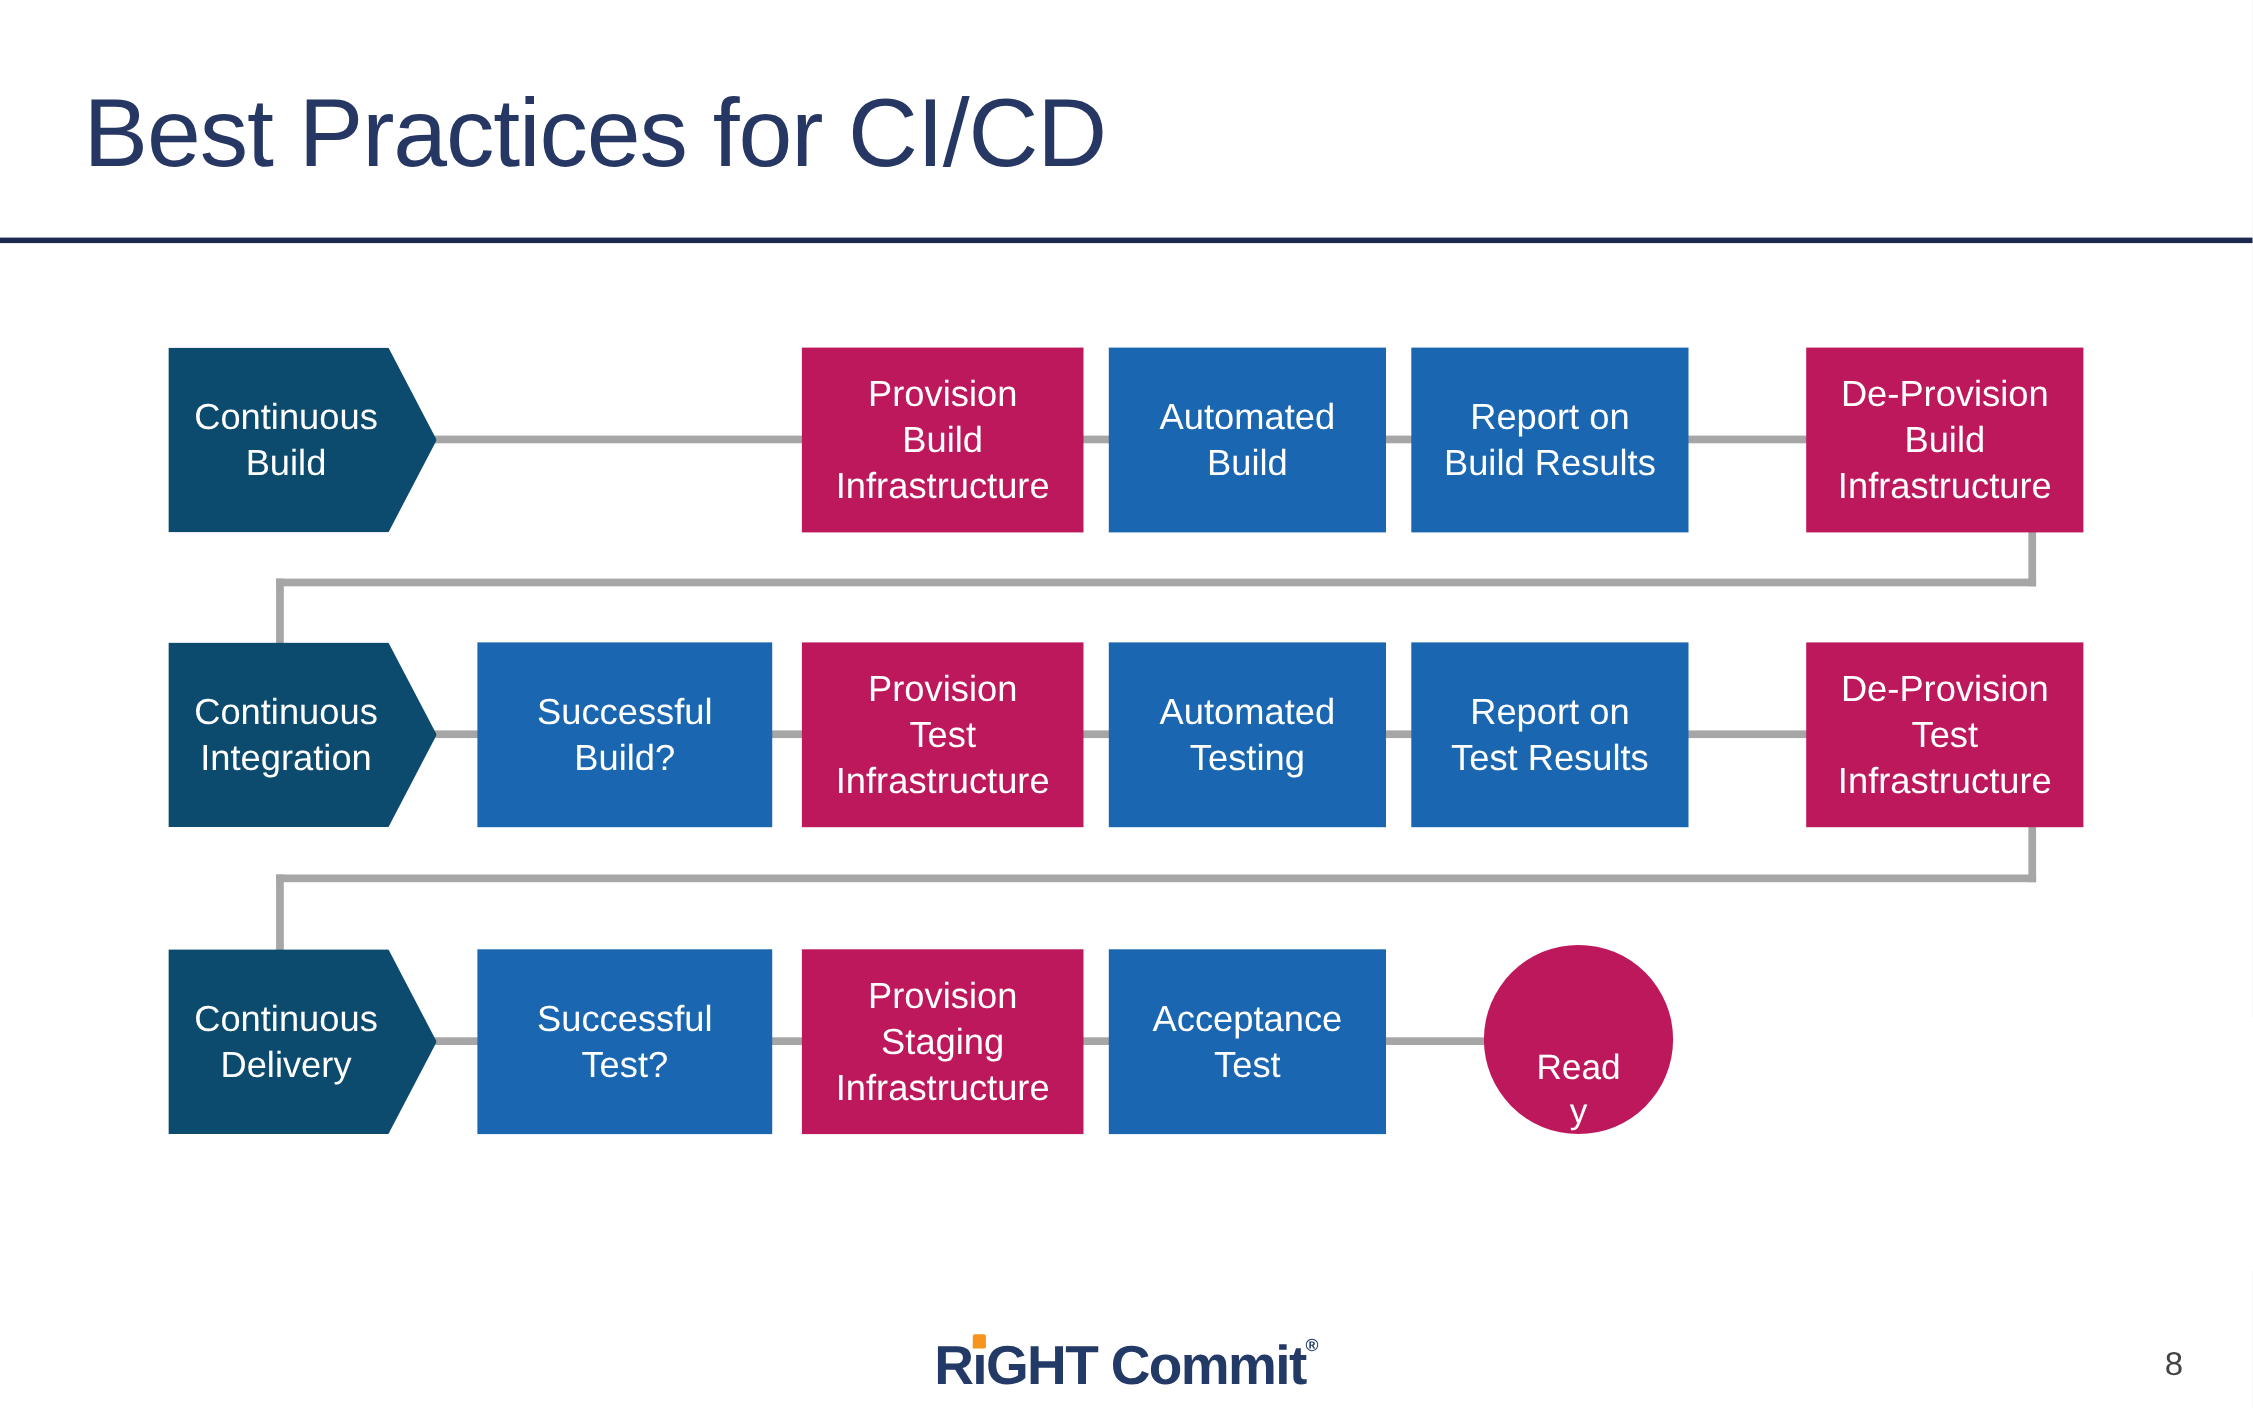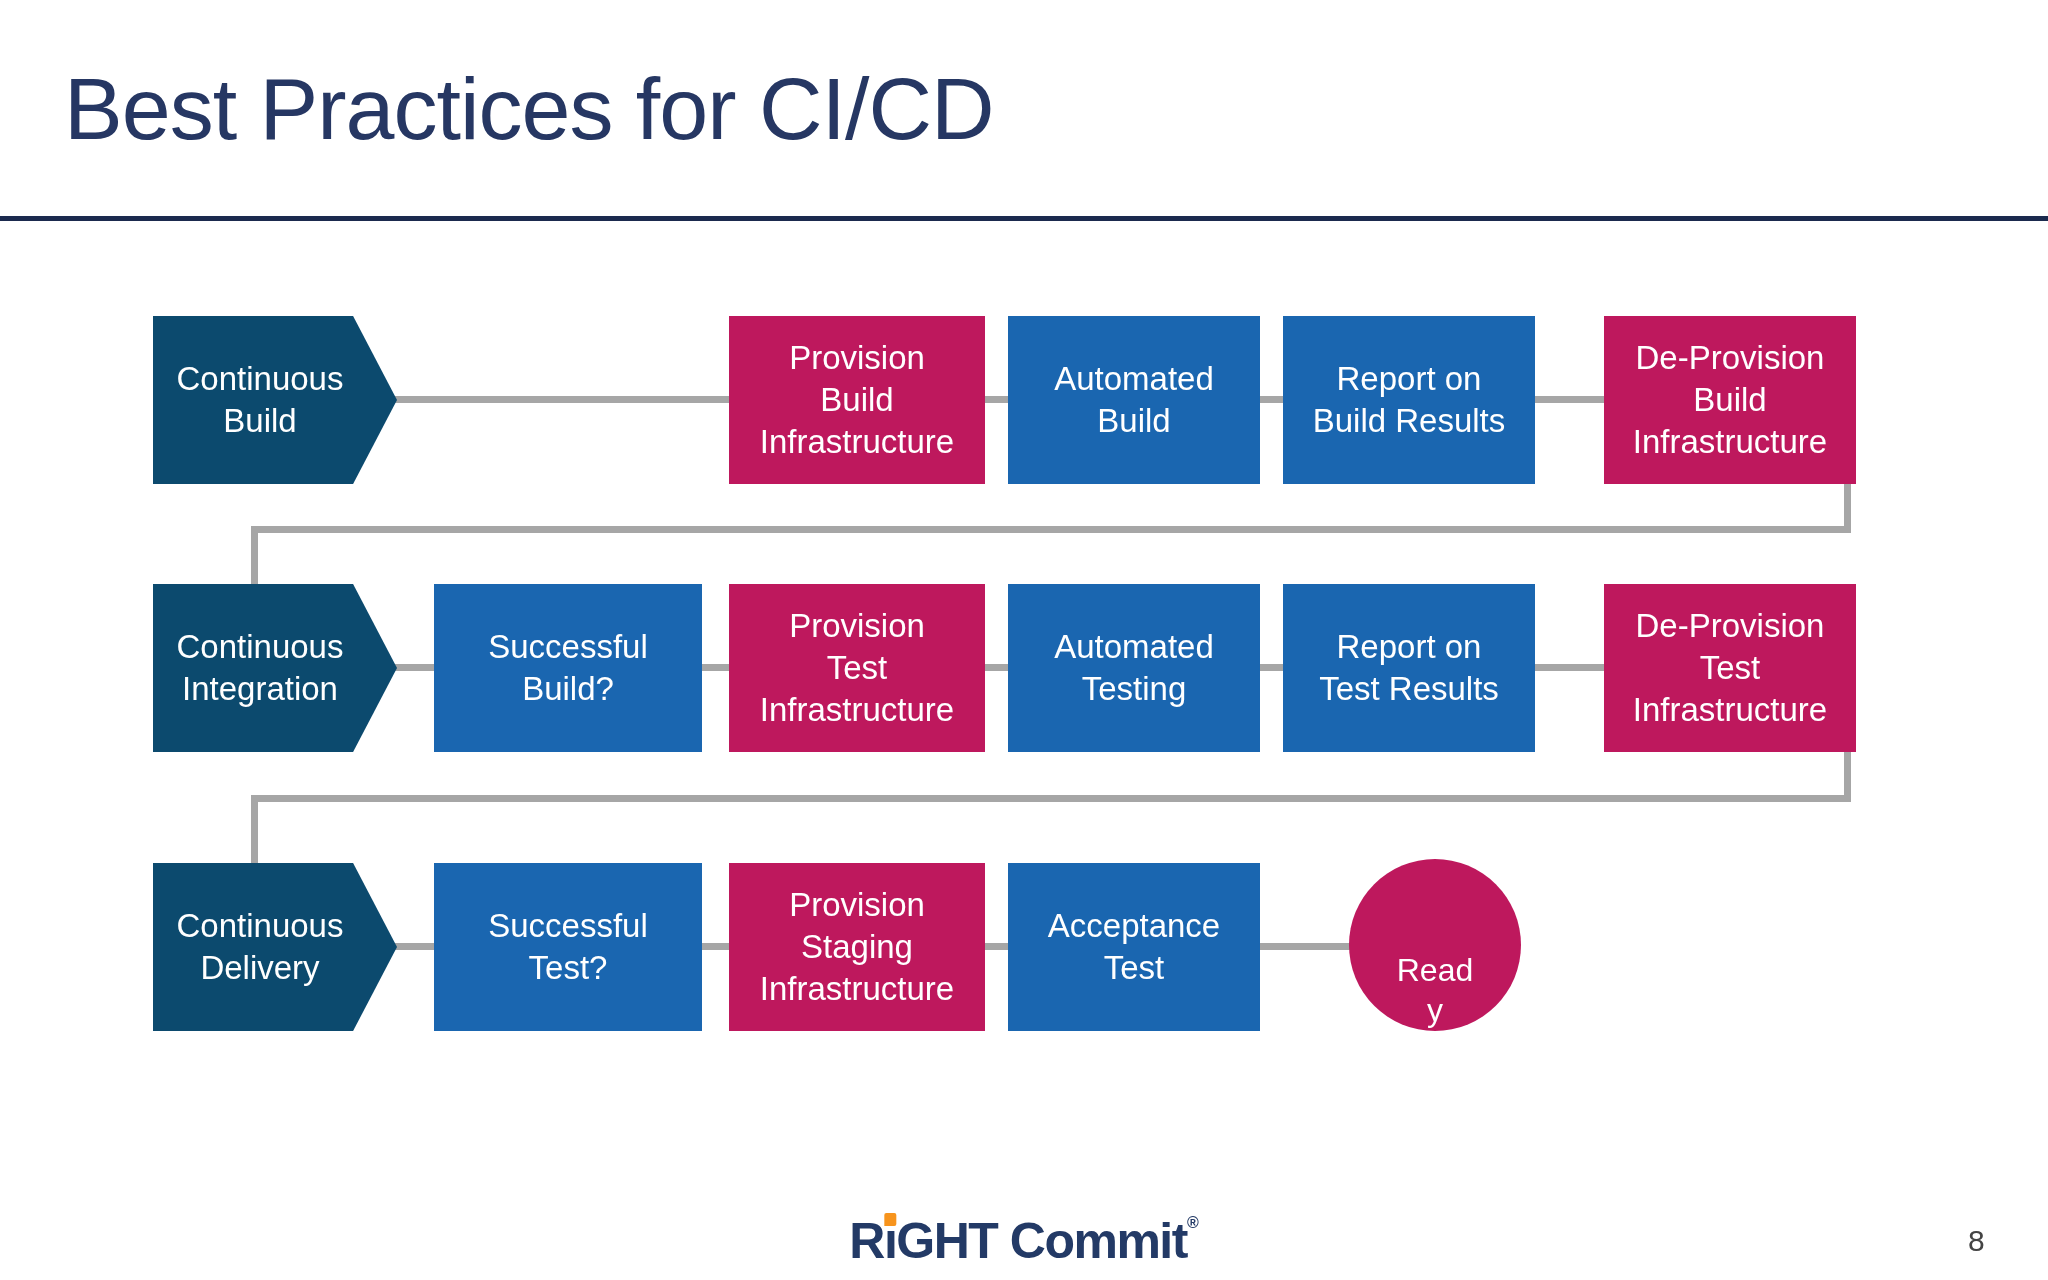--- a/index.html
+++ b/index.html
@@ -3,21 +3,21 @@
 <meta charset="utf-8">
 <style>
   html,body{margin:0;padding:0;background:#e8e8e8;}
   .slide{
     position:relative; width:2048px; height:1280px; overflow:hidden;
     background:#ffffff;
     font-family:"Liberation Sans", sans-serif;
   }
   
   .title{
-    position:absolute; left:64px; top:58px; margin:0;
+    position:absolute; left:64px; top:58px; margin:12px;
     font-size:88px; font-weight:400; letter-spacing:-1px;
     color:#263763;
   }
   .rule{
     position:absolute; left:0; top:216px; width:2048px; height:5px;
     background:#1b2a4e;
   }
   
   .diagram{position:absolute; left:0; top:0; width:2048px; height:1280px;}
   .row{position:absolute; left:0; width:2048px; height:168px;}
@@ -37,21 +37,21 @@
     position:absolute; top:0; height:168px; z-index:1;
     display:flex; align-items:center; justify-content:center;
     text-align:center; box-sizing:border-box; padding:0 8px;
   }
   .blue{background:#1a66b0;}
   .navy{background:#be185d;}
   .s1{left:434px; width:268px;}
   .s2{left:729px; width:256px;}
   .s3{left:1008px; width:252px;}
   .s4{left:1283px; width:252px;}
-  .s5{left:1604px; width:252px;align-items:center;}
+  .s5{left:1642px; width:252px;align-items:center;}
   .boxtext, .stagetext{
     color:#ffffff; font-size:33px; line-height:1.27; text-align:center;
   }
   .terminal{
     position:absolute; left:1349px; top:-4px; width:172px; height:172px;
     border-radius:50%; background:#be185d; z-index:1;
     display:flex; align-items:flex-end; justify-content:center; text-align:center;
   }
   .terminal .boxtext{font-size:32px;}
   

